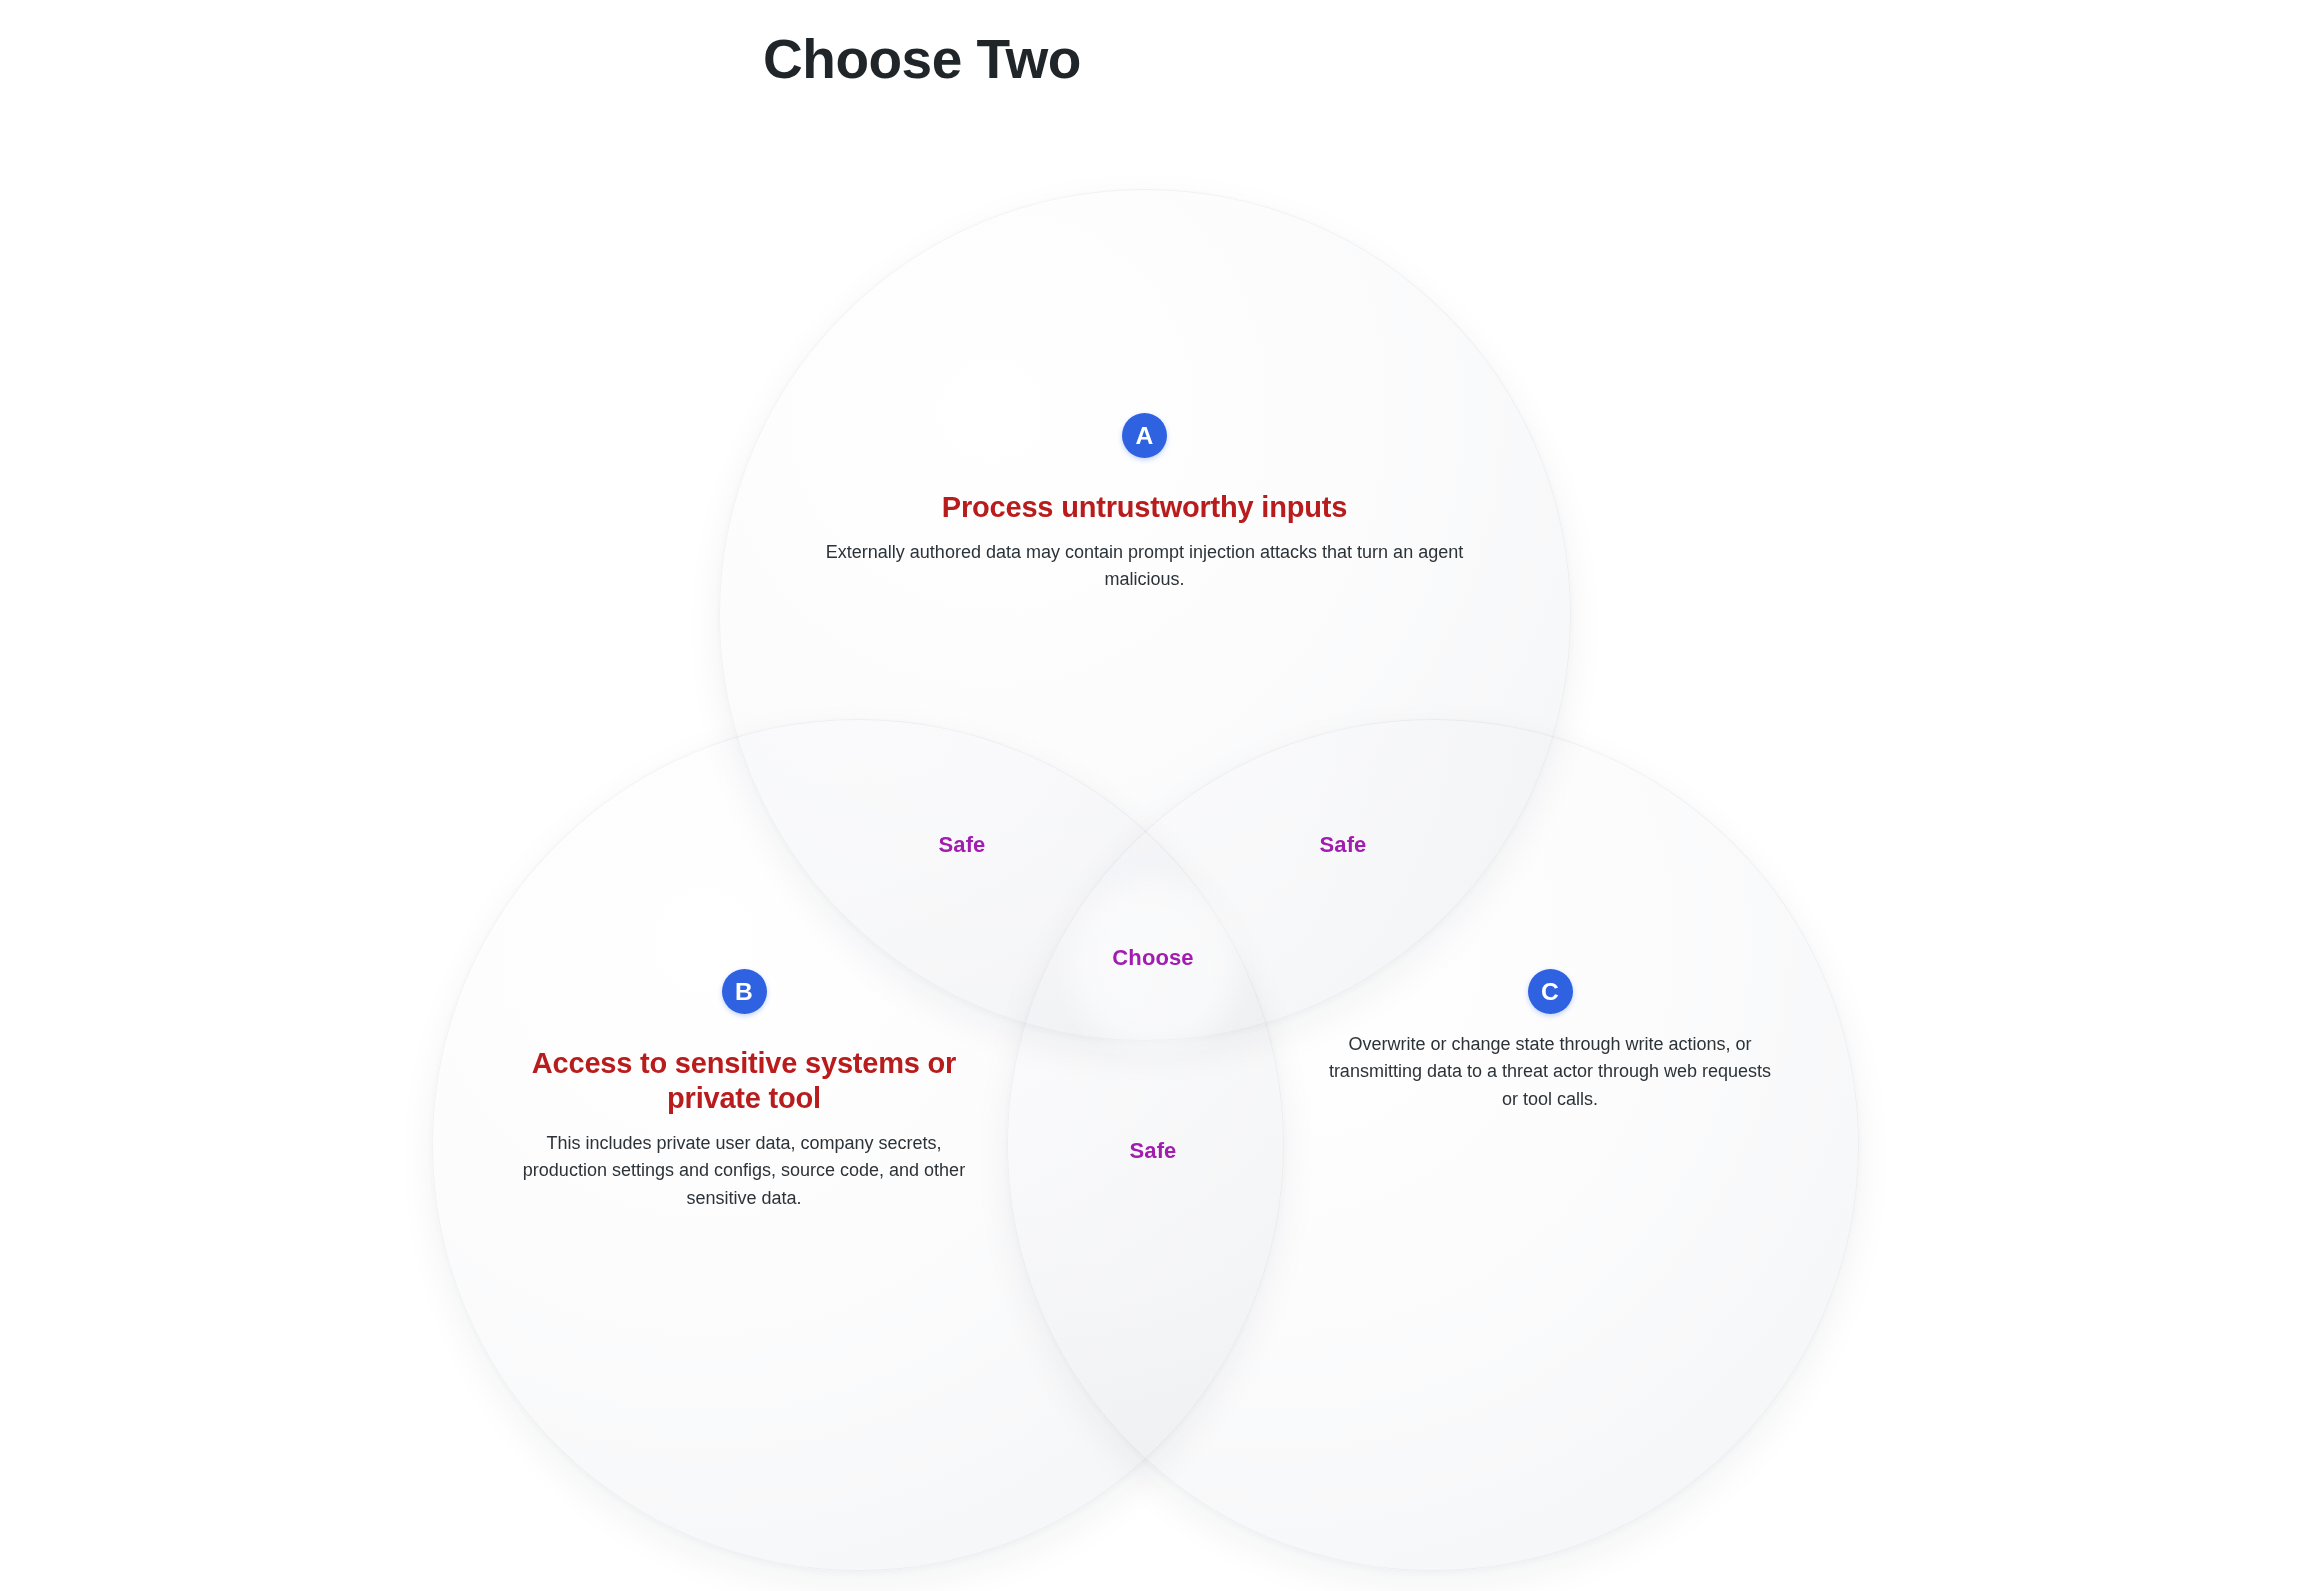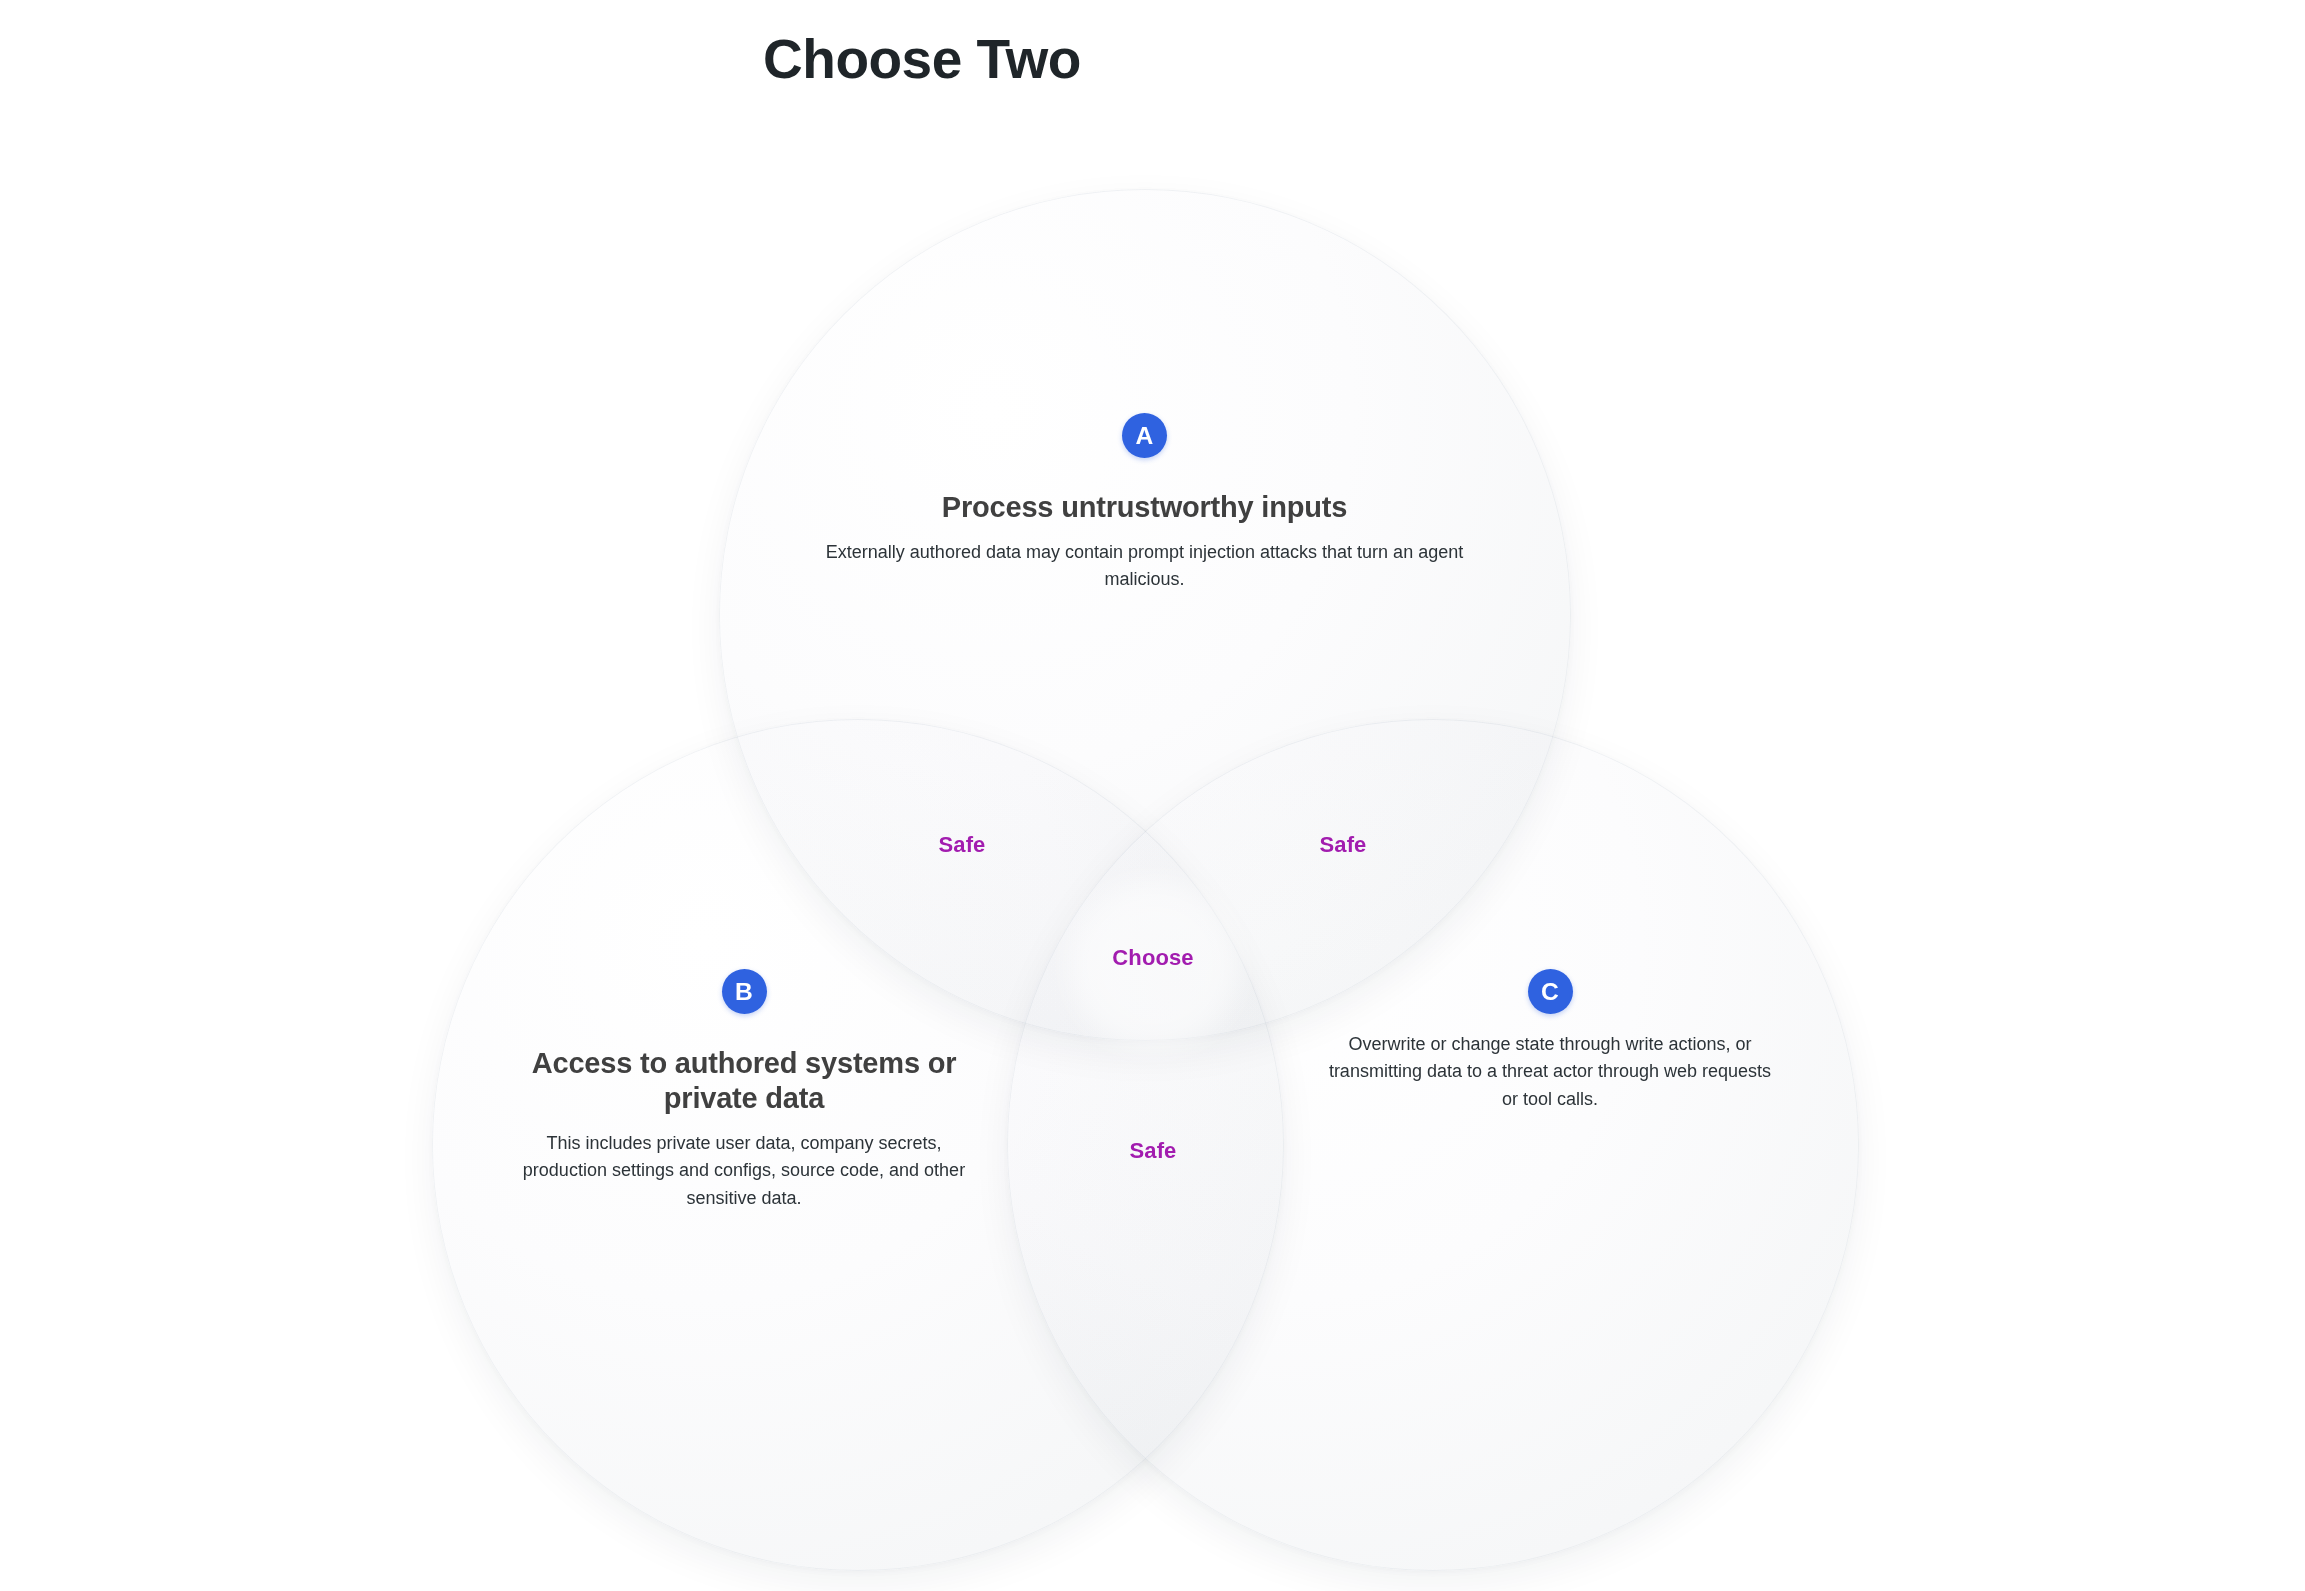--- a/index.html
+++ b/index.html
@@ -65,21 +65,21 @@
     font-weight:700;
     line-height:45px;
     margin:0 auto 17px auto;
     box-shadow:0 1.9px 5.7px rgba(47,98,224,0.28);
   }
   .node-title {
     font-size:29px;
     font-weight:600;
     line-height:1.22;
     letter-spacing:-0.2px;
-    color:#404040;
+    color:#b91c1c;
     margin-bottom:13.2px;
     margin-top:32px;
   }
   .node-desc {
     font-size:18px;
     font-weight:400;
     line-height:1.52;
     color:#2c3338;
   }
 
@@ -116,21 +116,21 @@
   <div class="lens" id="lens-center"></div>
 
   <div class="node" id="node-a">
     <div class="badge">A</div>
     <div class="node-title">Process untrustworthy inputs</div>
     <div class="node-desc">Externally authored data may contain prompt injection attacks that turn an agent malicious.</div>
   </div>
 
   <div class="node" id="node-b">
     <div class="badge">B</div>
-    <div class="node-title">Access to authored systems or private data</div>
+    <div class="node-title">Access to sensitive systems or private tool</div>
     <div class="node-desc">This includes private user data, company secrets, production settings and configs, source code, and other sensitive data.</div>
   </div>
 
   <div class="node" id="node-c">
     <div class="badge">C</div>
     <div class="node-desc">Overwrite or change state through write actions, or transmitting data to a threat actor through web requests or tool calls.</div>
   </div>
 
   <div class="region-label" id="label-ab">Safe</div>
 

